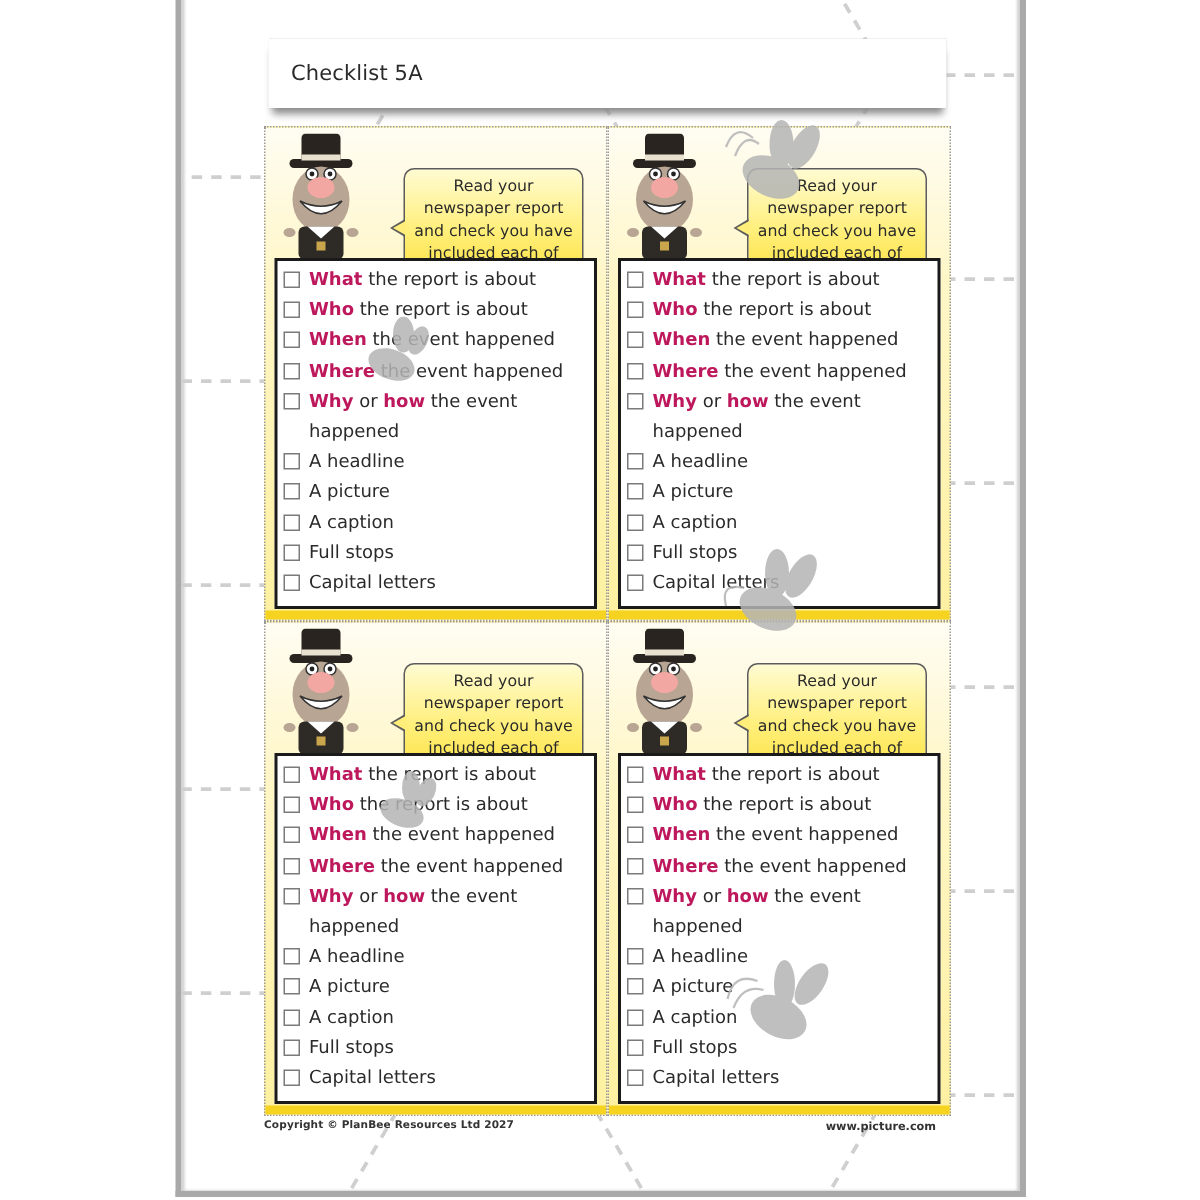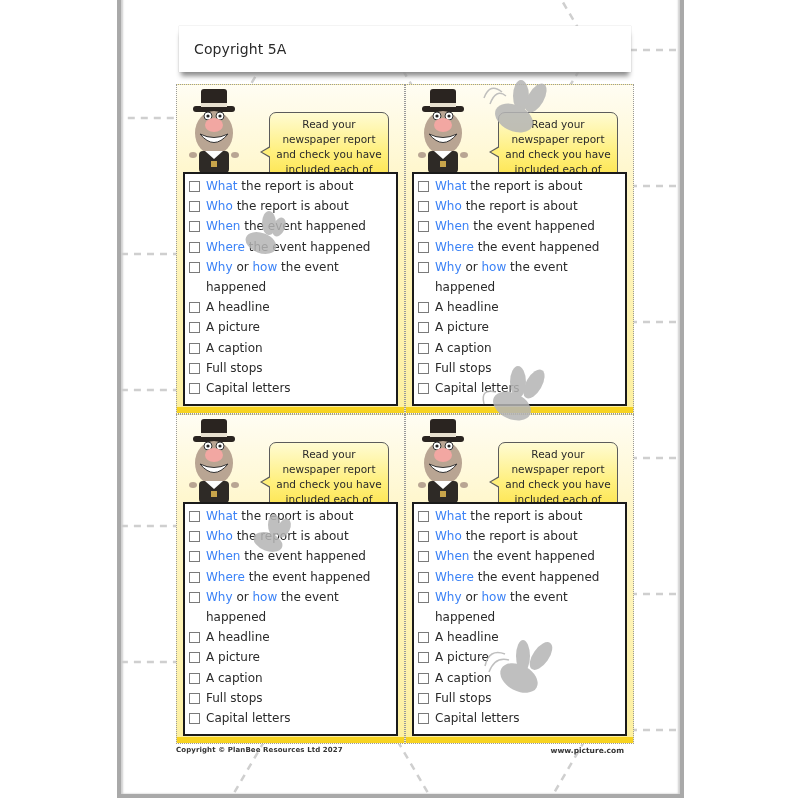--- a/index.html
+++ b/index.html
@@ -68,21 +68,21 @@
     .item {
       display: flex; align-items: flex-start;
       font-size: 12px; line-height: 20.2px; color: #2a2a2a;
       white-space: nowrap;
     }
     .box {
       width: 11px; height: 11px; border: 1px solid #7a7a7a; background: #fff;
       margin: 5px 6px 0 1px; flex: 0 0 auto;
     }
     .item .txt { white-space: normal; width: 180px; }
-    .item b { font-weight: normal; color: #3b82f6; }
+    .item b { font-weight: bold; color: #be185d; }
 
     .bee { position: absolute; z-index: 5; opacity: 0.85; }
 
     .footer-left {
       position: absolute; left: 55px; top: 750px; font-size: 7px; font-weight: bold; color: #333;
       letter-spacing: 0.1px; z-index: 2;
     }
     .footer-right {
       position: absolute; right: 56px; top: 750px; font-size: 7.5px; font-weight: bold; color: #333; z-index: 2;
     }
@@ -114,21 +114,21 @@
       <path d="M470 598 L567 598"></path>
       <path d="M110 666 L150 734 L270 734 L310 666"></path>
       <path d="M150 734 L110 802"></path>
       <path d="M270 734 L310 802"></path>
       <path d="M430 666 L470 734 L430 802"></path>
       <path d="M470 734 L567 734"></path>
     </g>
   </svg>
 
   <div class="title-bar">
-    <span>Copyright 5A</span>
+    <span>Checklist 5A</span>
   </div>
 
   <div class="card c1">
     <svg class="mascot" viewBox="0 0 62 84">
       <rect x="18" y="0" width="26" height="20" rx="3" fill="#2a2420"></rect>
       <rect x="10" y="17" width="42" height="6" rx="3" fill="#2a2420"></rect>
       <rect x="18" y="14" width="26" height="4" fill="#e8e1d0"></rect>
       <ellipse cx="31" cy="44" rx="19" ry="22" fill="#b9a593"></ellipse>
       <circle cx="25" cy="27" r="4" fill="#fff" stroke="#333" stroke-width="1"></circle>
       <circle cx="37" cy="27" r="4" fill="#fff" stroke="#333" stroke-width="1"></circle>

